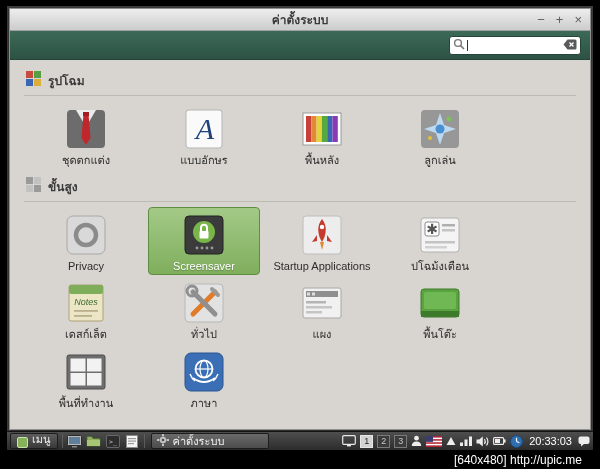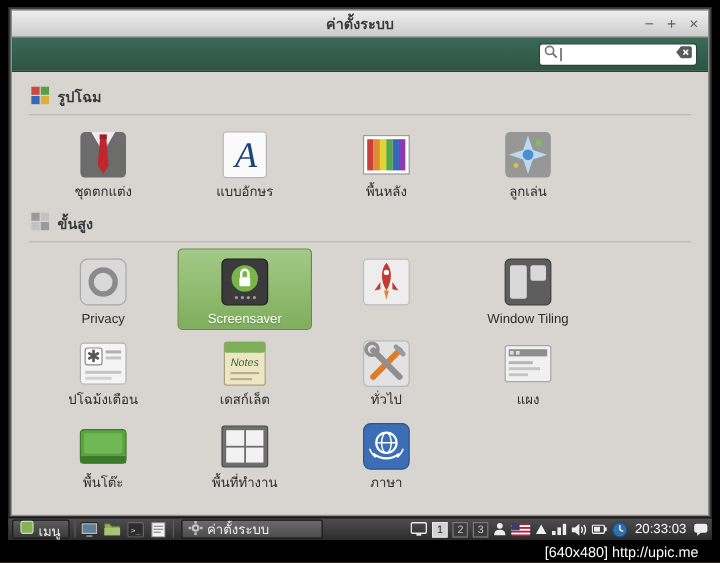--- a/index.html
+++ b/index.html
@@ -50,21 +50,21 @@
   }
   .search input {
     flex:1; min-width:0; border:none; outline:none;
     font-size:11px; font-family:"Liberation Sans", sans-serif;
     background:transparent;
   }
   .caret { width:1px; height:11px; background:#333; }
   
   .content { flex:1; padding:8px 14px 0 14px; overflow:hidden; }
   .section-header {
-    display:flex; align-items:center; gap:7px;
+    display:flex; align-items:flex-start; gap:7px;
     font-weight:bold; font-size:12px; color:#3a3a3a;
     padding:3px 2px 5px 2px;
     border-bottom:1px solid #bdb9b3;
     margin-bottom:5px;
   }
   .grid {
     display:grid; grid-template-columns:repeat(4,118px);
     padding-left:6px; margin-bottom:4px;
   }
   .item {
@@ -82,21 +82,21 @@
   .item.selected .label { color:#fff; text-shadow:0 1px 1px rgba(0,0,0,.25); }
   .icon48 { width:48px; height:48px; display:block; }
   
   .taskbar {
     position:absolute; left:0; bottom:0; width:100%; height:19px;
     background:linear-gradient(#4e4e4e,#2c2c2c);
     border-top:1px solid #141414;
     display:flex; align-items:center; padding:0 3px; gap:3px;
   }
   .menu-btn {
-    height:16px; display:flex; align-items:flex-start; gap:4px; padding:0 6px;
+    height:16px; display:flex; align-items:flex-end; gap:4px; padding:0 6px;
     background:linear-gradient(#5d5d5d,#393939);
     border:1px solid #1c1c1c; border-radius:2px;
     color:#efefef; font-size:11px; cursor:pointer;
   }
   .mint-logo { width:11px; height:11px; background:#87b158; border:1px solid #c9dfae; border-radius:2px; }
   .tb-sep { width:1px; height:14px; background:#5c5c5c; margin:0 1px; }
   .ql { width:16px; height:16px; display:flex; align-items:center; justify-content:center; cursor:pointer; }
   .win-btn {
     height:16px; width:118px; display:flex; align-items:center; gap:4px; padding:0 5px;
     background:linear-gradient(#6a6a6a,#4c4c4c);
@@ -254,30 +254,23 @@
 
         <div class="item">
           <svg class="icon48" viewBox="0 0 48 48">
               <rect x="5" y="5" width="38" height="38" rx="3" fill="#ededed" stroke="#bdbdbd"></rect>
               <path d="M24 8 C29 14 29 23 24 31 C19 23 19 14 24 8 Z" fill="#c43a2e"></path>
               <polygon points="19,24 14,31 19,30" fill="#c43a2e"></polygon>
               <polygon points="29,24 34,31 29,30" fill="#c43a2e"></polygon>
               <polygon points="22,31 24,39 26,31" fill="#e0862e"></polygon>
               <circle cx="24" cy="16" r="2.2" fill="#fff"></circle>
             </svg>
-        </div>
-
-        <div class="item">
-          <svg class="icon48" viewBox="0 0 48 48">
-              <rect x="5" y="5" width="38" height="38" rx="4" fill="#5d5d5d" stroke="#3e3e3e"></rect>
-              <rect x="9" y="10" width="14" height="28" rx="2" fill="#d8d8d8"></rect>
-              <rect x="26" y="10" width="13" height="13" rx="2" fill="#d8d8d8"></rect>
-            </svg>
-          <div class="label">Window Tiling</div>
-        </div>
+          <div class="label">Startup Applications</div>
+        </div>
+
 
         <div class="item">
           <svg class="icon48" viewBox="0 0 48 48">
               <rect x="5" y="7" width="38" height="34" rx="3" fill="#f4f4f4" stroke="#b2b2b2"></rect>
               <rect x="9" y="11" width="14" height="14" rx="2" fill="#fff" stroke="#8a8a8a"></rect>
               <text x="16" y="23" font-size="14" text-anchor="middle" fill="#555">✱</text>
               <rect x="26" y="13" width="13" height="2.5" fill="#b0b0b0"></rect>
               <rect x="26" y="18" width="13" height="2.5" fill="#c4c4c4"></rect>
               <rect x="9" y="30" width="30" height="2.5" fill="#c4c4c4"></rect>
               <rect x="9" y="35" width="22" height="2.5" fill="#d2d2d2"></rect>

